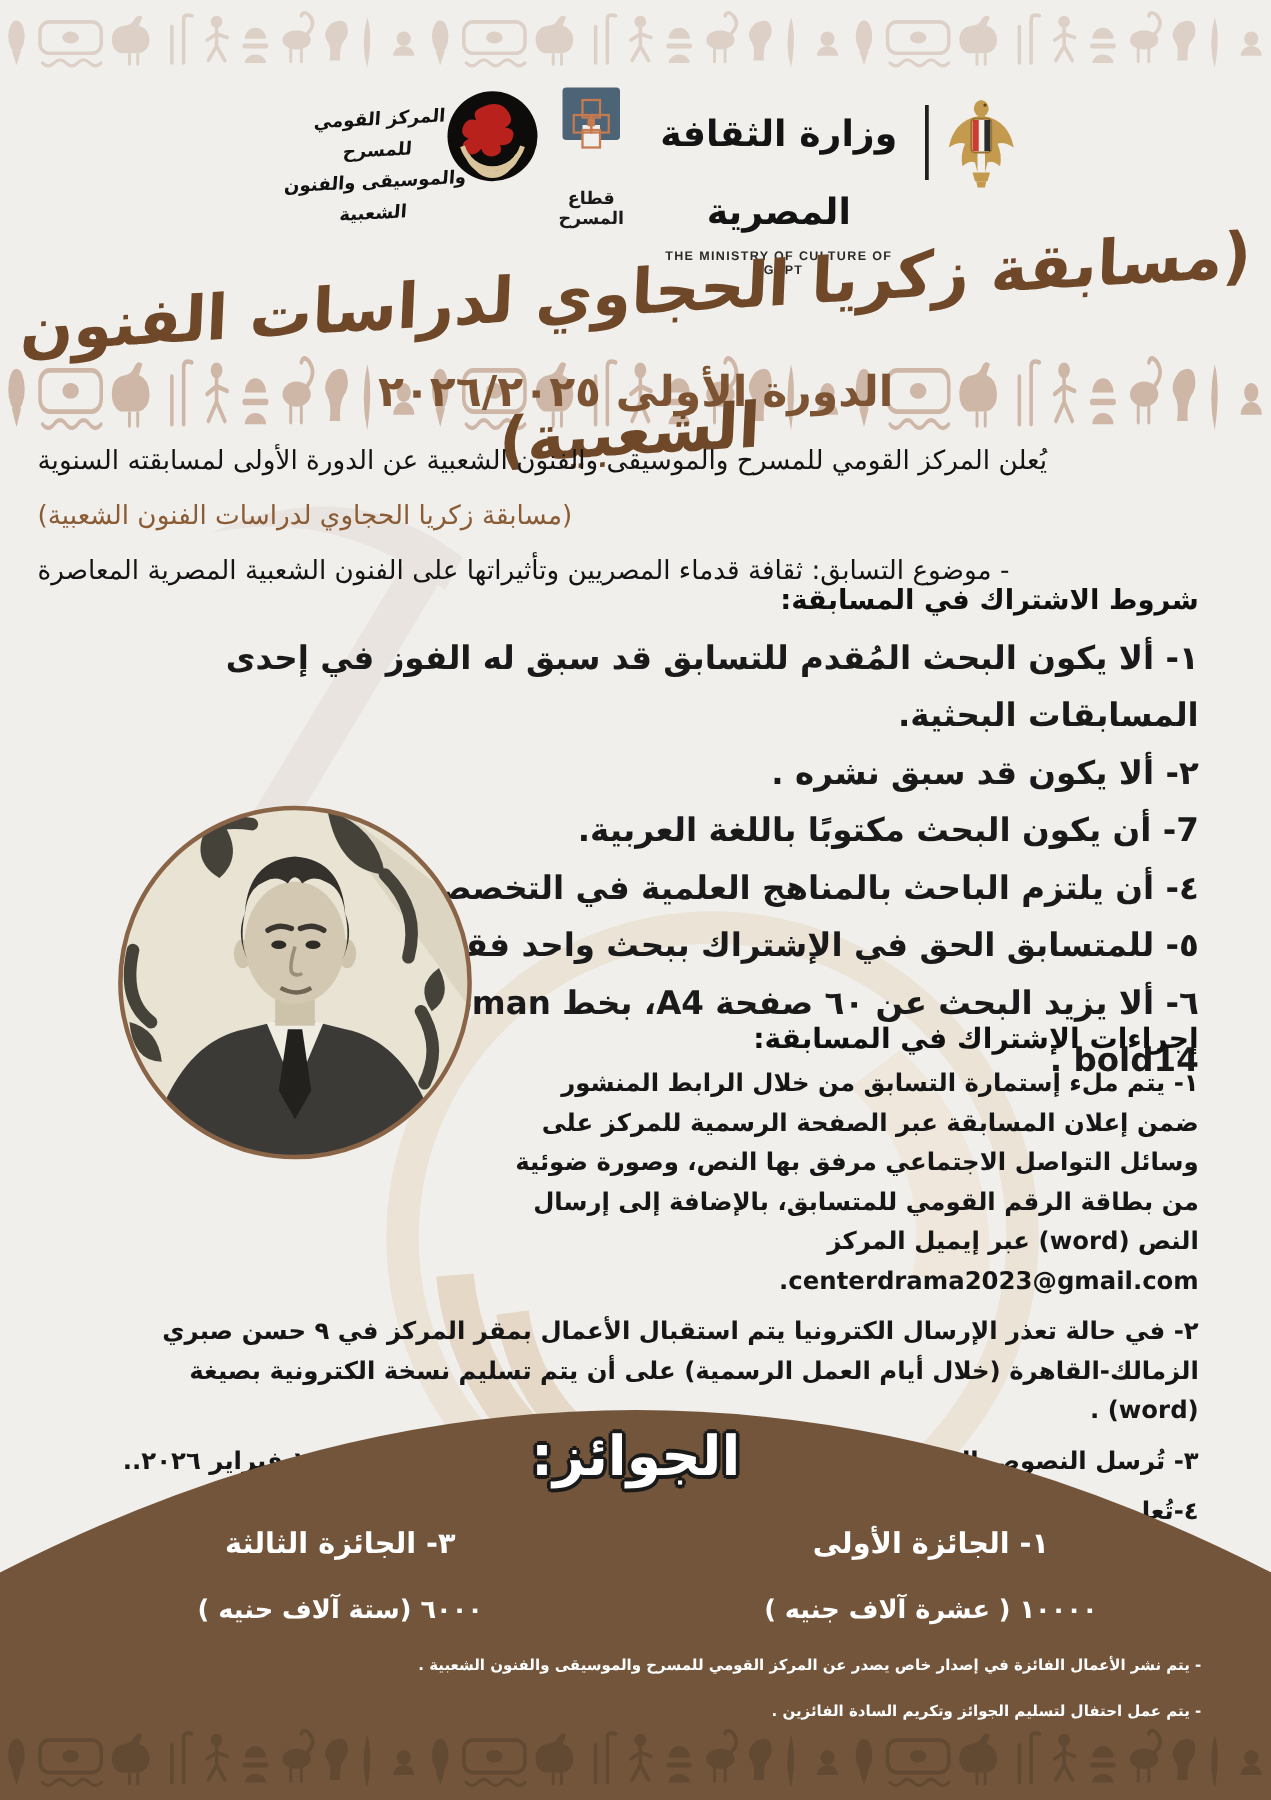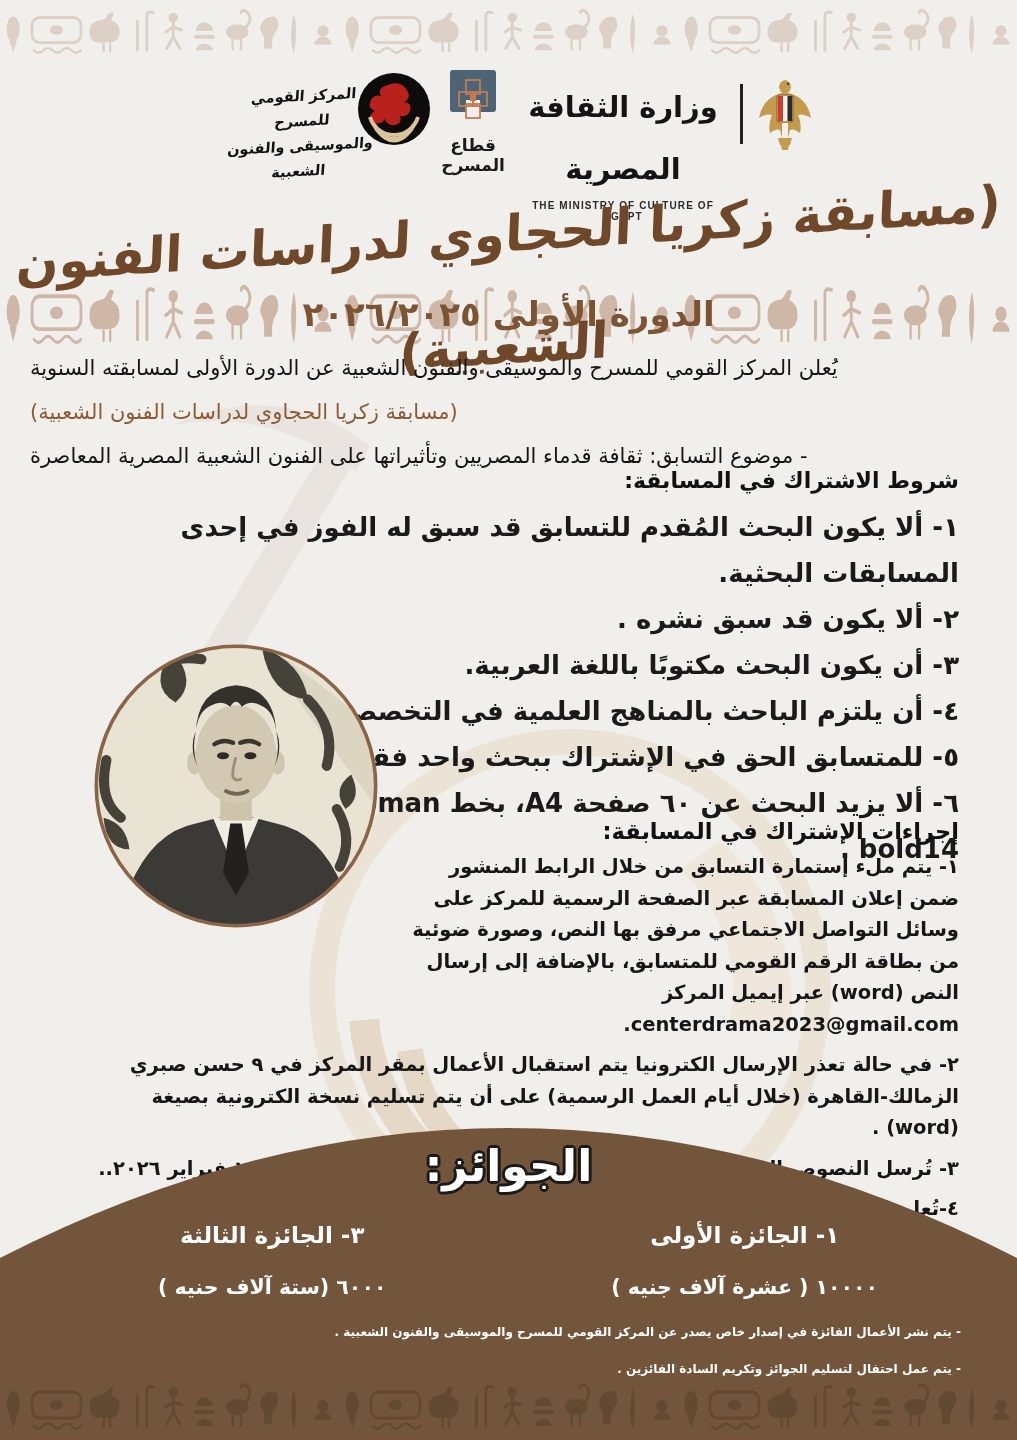--- a/index.html
+++ b/index.html
@@ -17,21 +17,21 @@
   
   .wm{position:absolute;z-index:0;}
   
   .center-logo-text{
     left:226px;top:84px;width:150px;text-align:center;color:#121212;
     font-size:14.5px;font-weight:700;line-height:25px;
     transform:rotate(-3deg) skewX(-7deg);z-index:2;
   }
   .circle-logo{left:355px;top:70px;z-index:2;}
   .theater-logo{left:438px;top:68px;width:70px;text-align:center;z-index:2;}
-  .theater-caption{font-size:17px;font-weight:700;color:#1a1a1a;margin-top:5px;}
+  .theater-caption{font-size:14px;font-weight:700;color:#1a1a1a;margin-top:21px;}
   .ministry{left:516px;top:76px;width:214px;text-align:center;z-index:2;color:#141414;}
   .ministry-ar{font-size:29px;font-weight:700;line-height:62px;}
   .ministry-en{font-family:"Liberation Sans",sans-serif;font-size:10px;letter-spacing:1.1px;font-weight:700;color:#2a2a2a;}
   .sep-bar{left:740px;top:84px;width:3px;height:60px;background:#1f1f1f;z-index:2;}
   .eagle{left:754px;top:78px;z-index:2;}
   
   .main-title{
     left:0;right:0;top:178px;height:118px;line-height:112px;text-align:center;
     font-size:50px;font-weight:700;color:#6e4828;z-index:2;
     transform:rotate(-3.5deg) skewX(-6deg);
@@ -174,21 +174,21 @@
   <div class="abs intro" dir="rtl">
     <div>يُعلن المركز القومي للمسرح والموسيقى والفنون الشعبية عن الدورة الأولى لمسابقته السنوية</div>
     <div class="brown">(مسابقة زكريا الحجاوي لدراسات الفنون الشعبية)</div>
     <div>- موضوع التسابق: ثقافة قدماء المصريين وتأثيراتها على الفنون الشعبية المصرية المعاصرة</div>
   </div>
 
   <div class="abs sec-heading cond-heading" dir="rtl">شروط الاشتراك في المسابقة:</div>
   <div class="abs cond-list" dir="rtl">
     <p>١- ألا يكون البحث المُقدم للتسابق قد سبق له الفوز في إحدى المسابقات البحثية.</p>
     <p>٢- ألا يكون قد سبق نشره .</p>
-    <p>٣- أن يكون البحث مكتوبًا باللغة العربية.</p>
+    <p>7- أن يكون البحث مكتوبًا باللغة العربية.</p>
     <p>٤- أن يلتزم الباحث بالمناهج العلمية في التخصص العلمي.</p>
     <p>٥- للمتسابق الحق في الإشتراك ببحث واحد فقط.</p>
     <p>٦- ألا يزيد البحث عن ٦٠ صفحة A4، بخط Times new roman bold14 .</p>
   </div>
 
   <svg class="abs portrait" width="288" height="288" viewBox="0 0 200 200">
     <defs>
         <clipPath id="pclip">
           <circle cx="100" cy="100" r="97"></circle>
         </clipPath>

